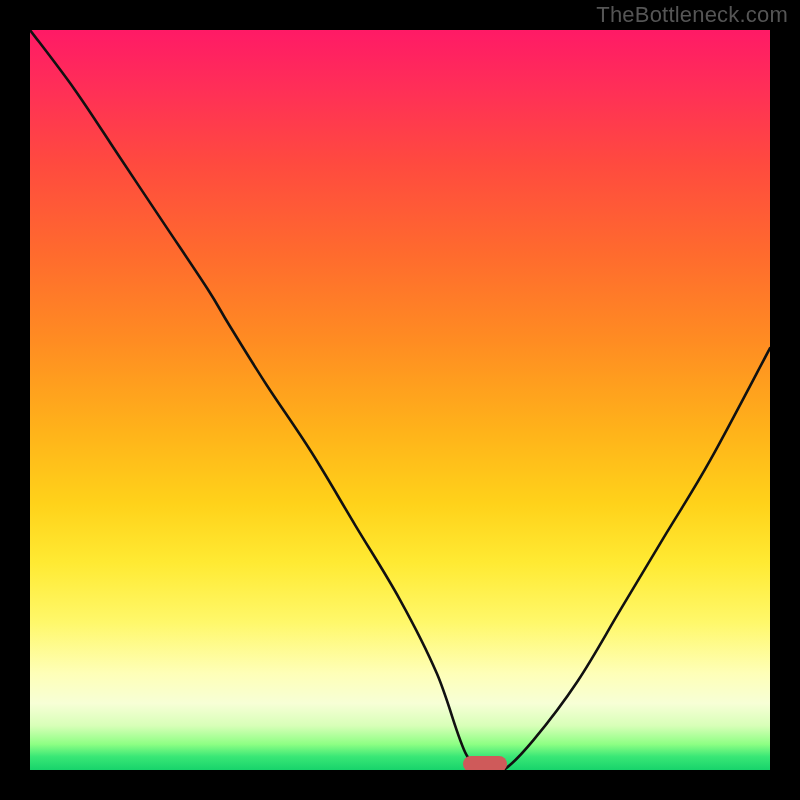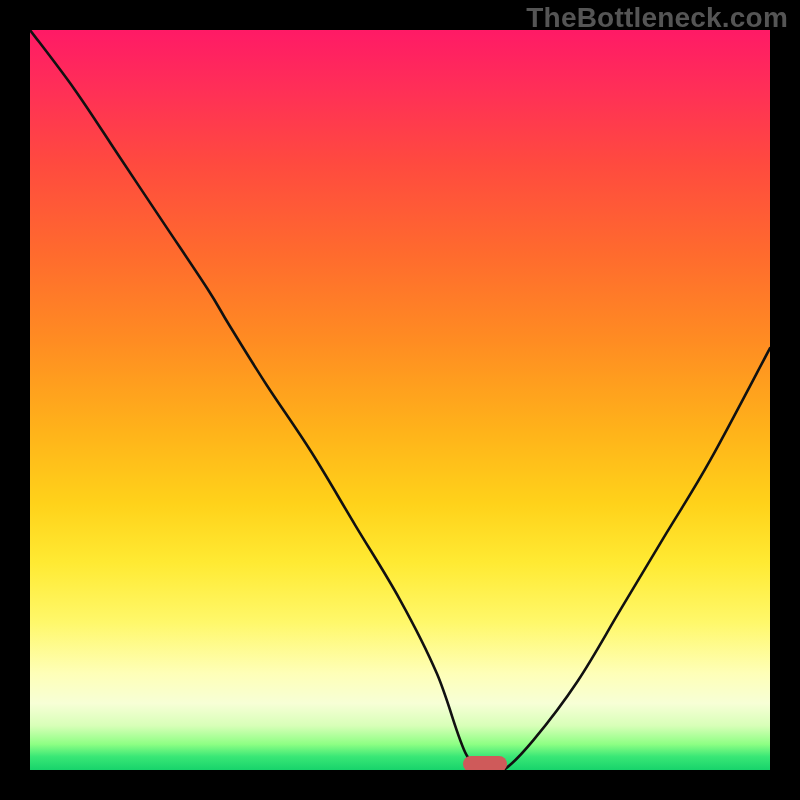--- a/index.html
+++ b/index.html
@@ -15,22 +15,22 @@
     position: relative;
     width: 800px;
     height: 800px;
     background: #000;
   }
   .watermark {
     position: absolute;
     top: 2px;
     right: 12px;
     color: #555;
-    font-size: 28px;
-    font-weight: 700;
+    font-size: 22px;
+    font-weight: 400;
     letter-spacing: 0.2px;
     z-index: 3;
   }
   .plot-area {
     position: absolute;
     left: 30px;
     top: 30px;
     width: 740px;
     height: 740px;
     overflow: hidden;

